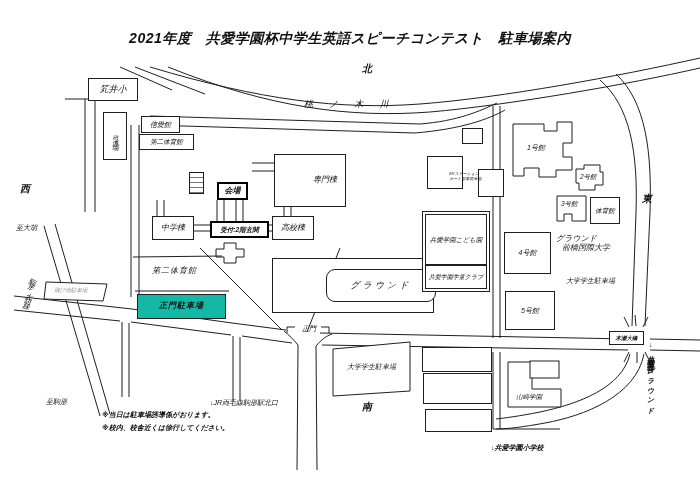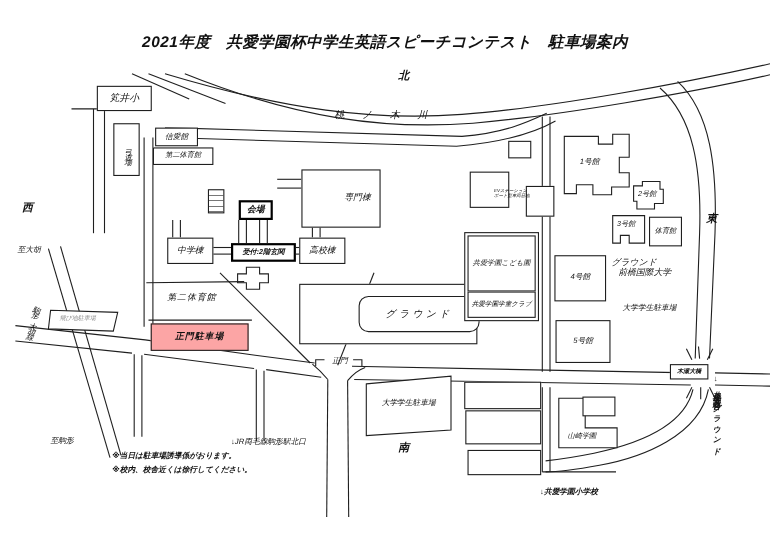--- a/index.html
+++ b/index.html
@@ -161,21 +161,21 @@
   </div>
 
 
   <div class="box" style="left:272px;top:258px;width:160px;height:53px;"></div>
   <div class="box" style="left:282px;top:269px;width:108px;height:31px;border-radius:9px;font-size:9px;margin-left:44px;">
     <span style="letter-spacing:3px;">グラウンド</span>
   </div>
 
   <div class="lbl" style="left:152px;top:266px;font-size:8px;letter-spacing:1px;">第二体育館</div>
 
-  <div class="box" style="left:137px;top:294px;width:87px;height:23px;background:#fca5a5;font-size:8px;font-weight:600;">
+  <div class="box" style="left:137px;top:294px;width:87px;height:23px;background:#14b8a6;font-size:8px;font-weight:600;">
     <span style="letter-spacing:1px;">正門駐車場</span>
   </div>
   <div class="lbl" style="left:296px;top:325px;width:26px;text-align:center;font-size:7px;">正門</div>
 
   <div class="box" style="left:422px;top:211px;width:66px;height:79px;"></div>
   <div class="box" style="left:425px;top:214px;width:60px;height:49px;font-size:6.5px;">
     <span>共愛学園こども園</span>
   </div>
   <div class="box" style="left:425px;top:265px;width:60px;height:22px;font-size:6px;">
     <span>共愛学園学童クラブ</span>

